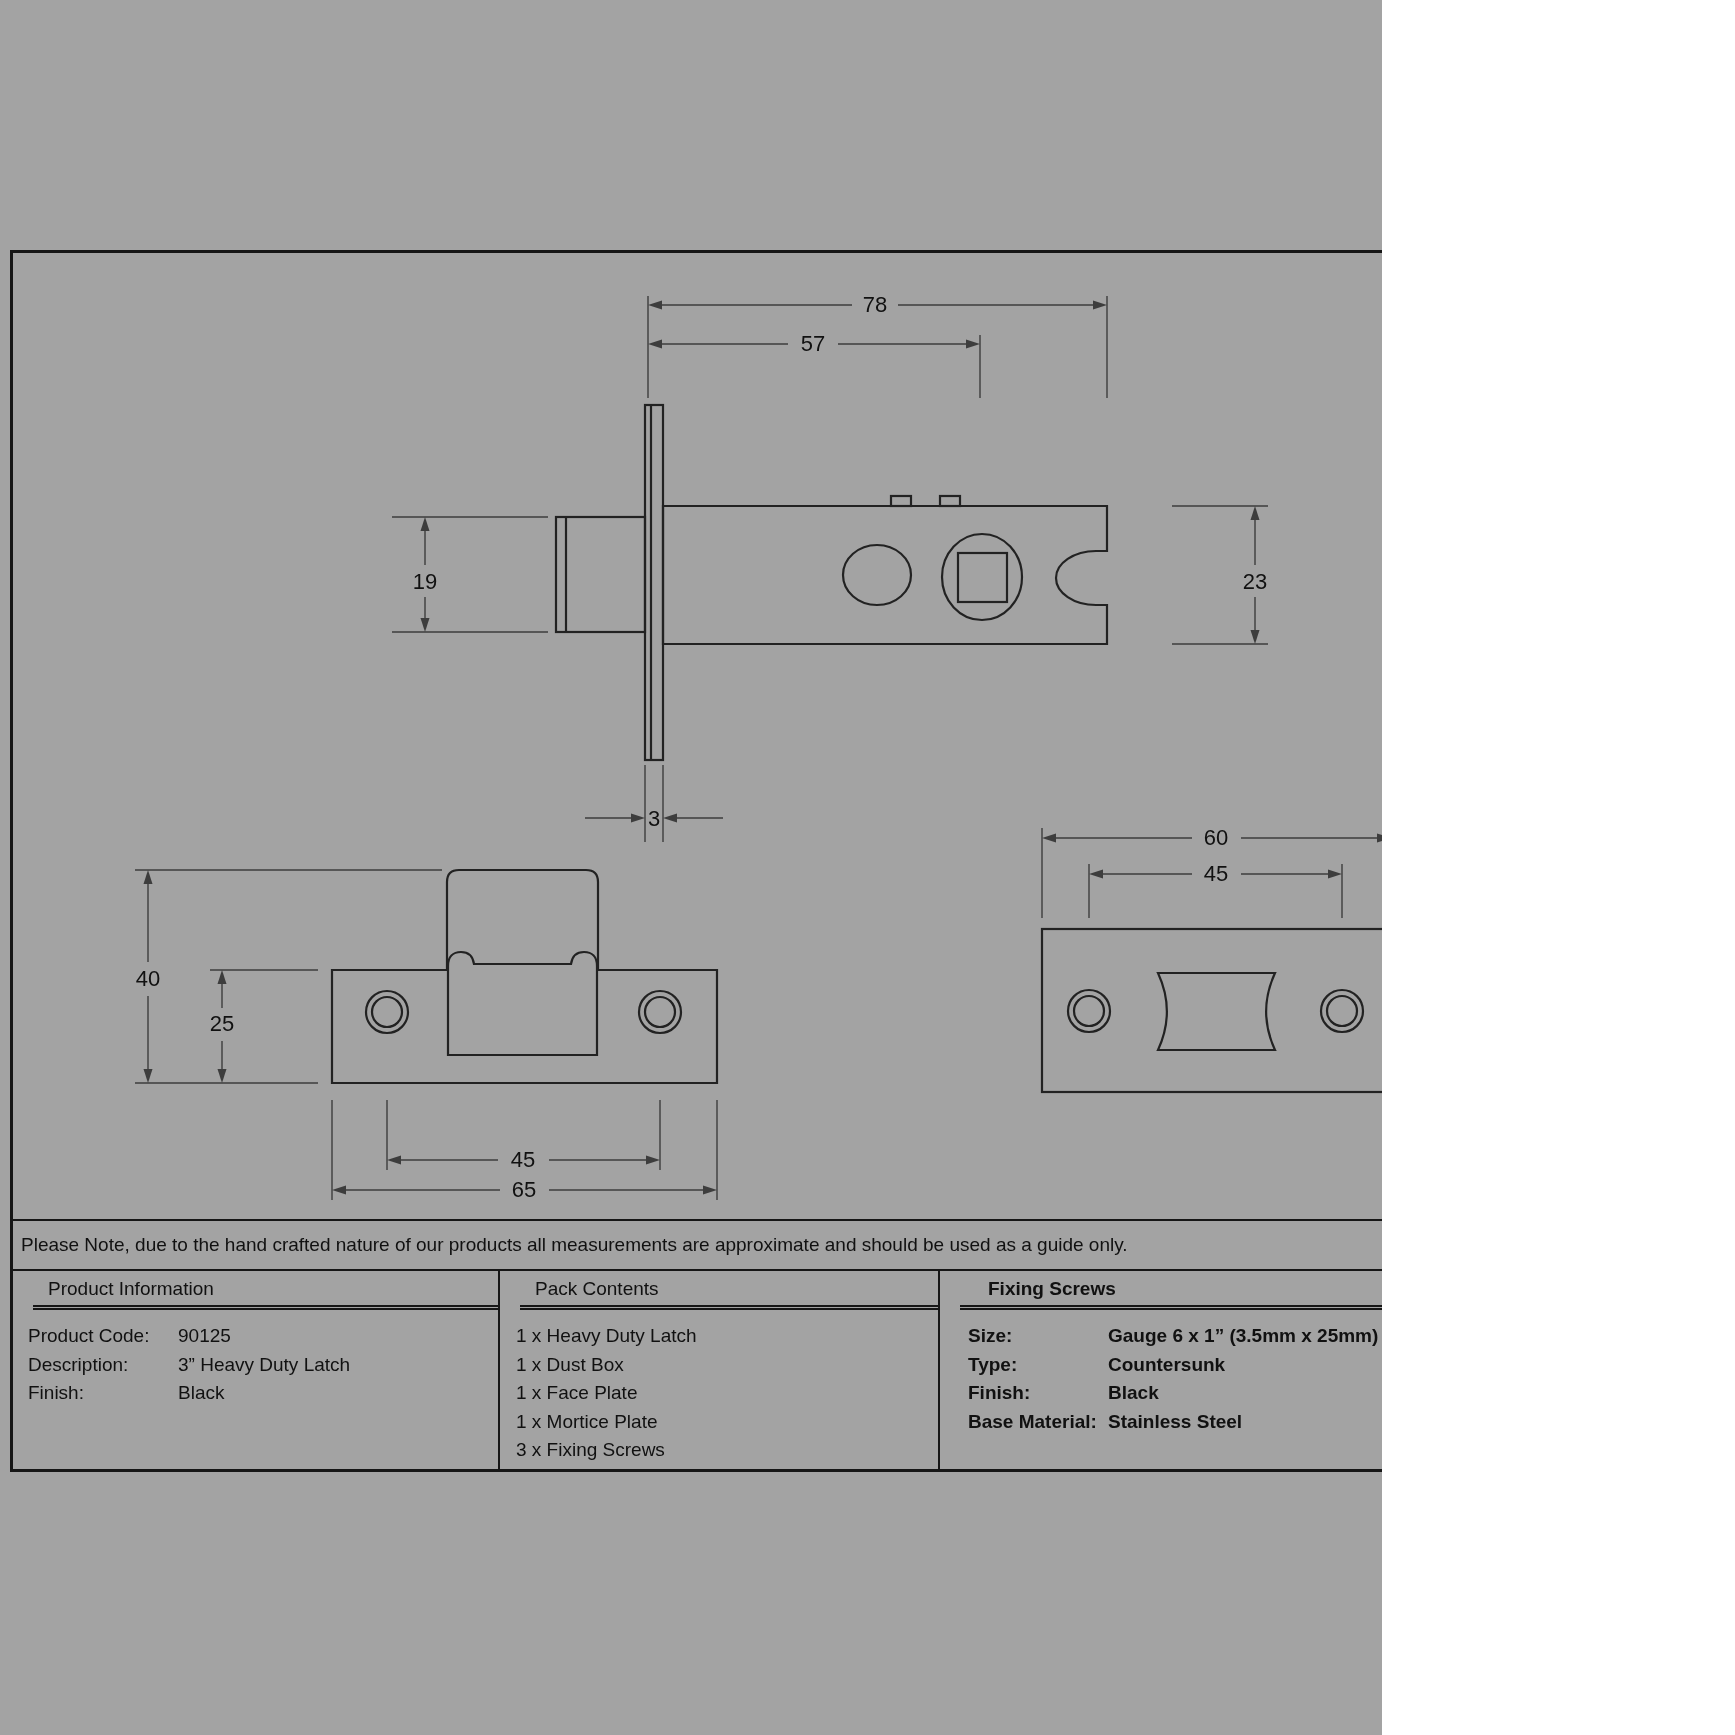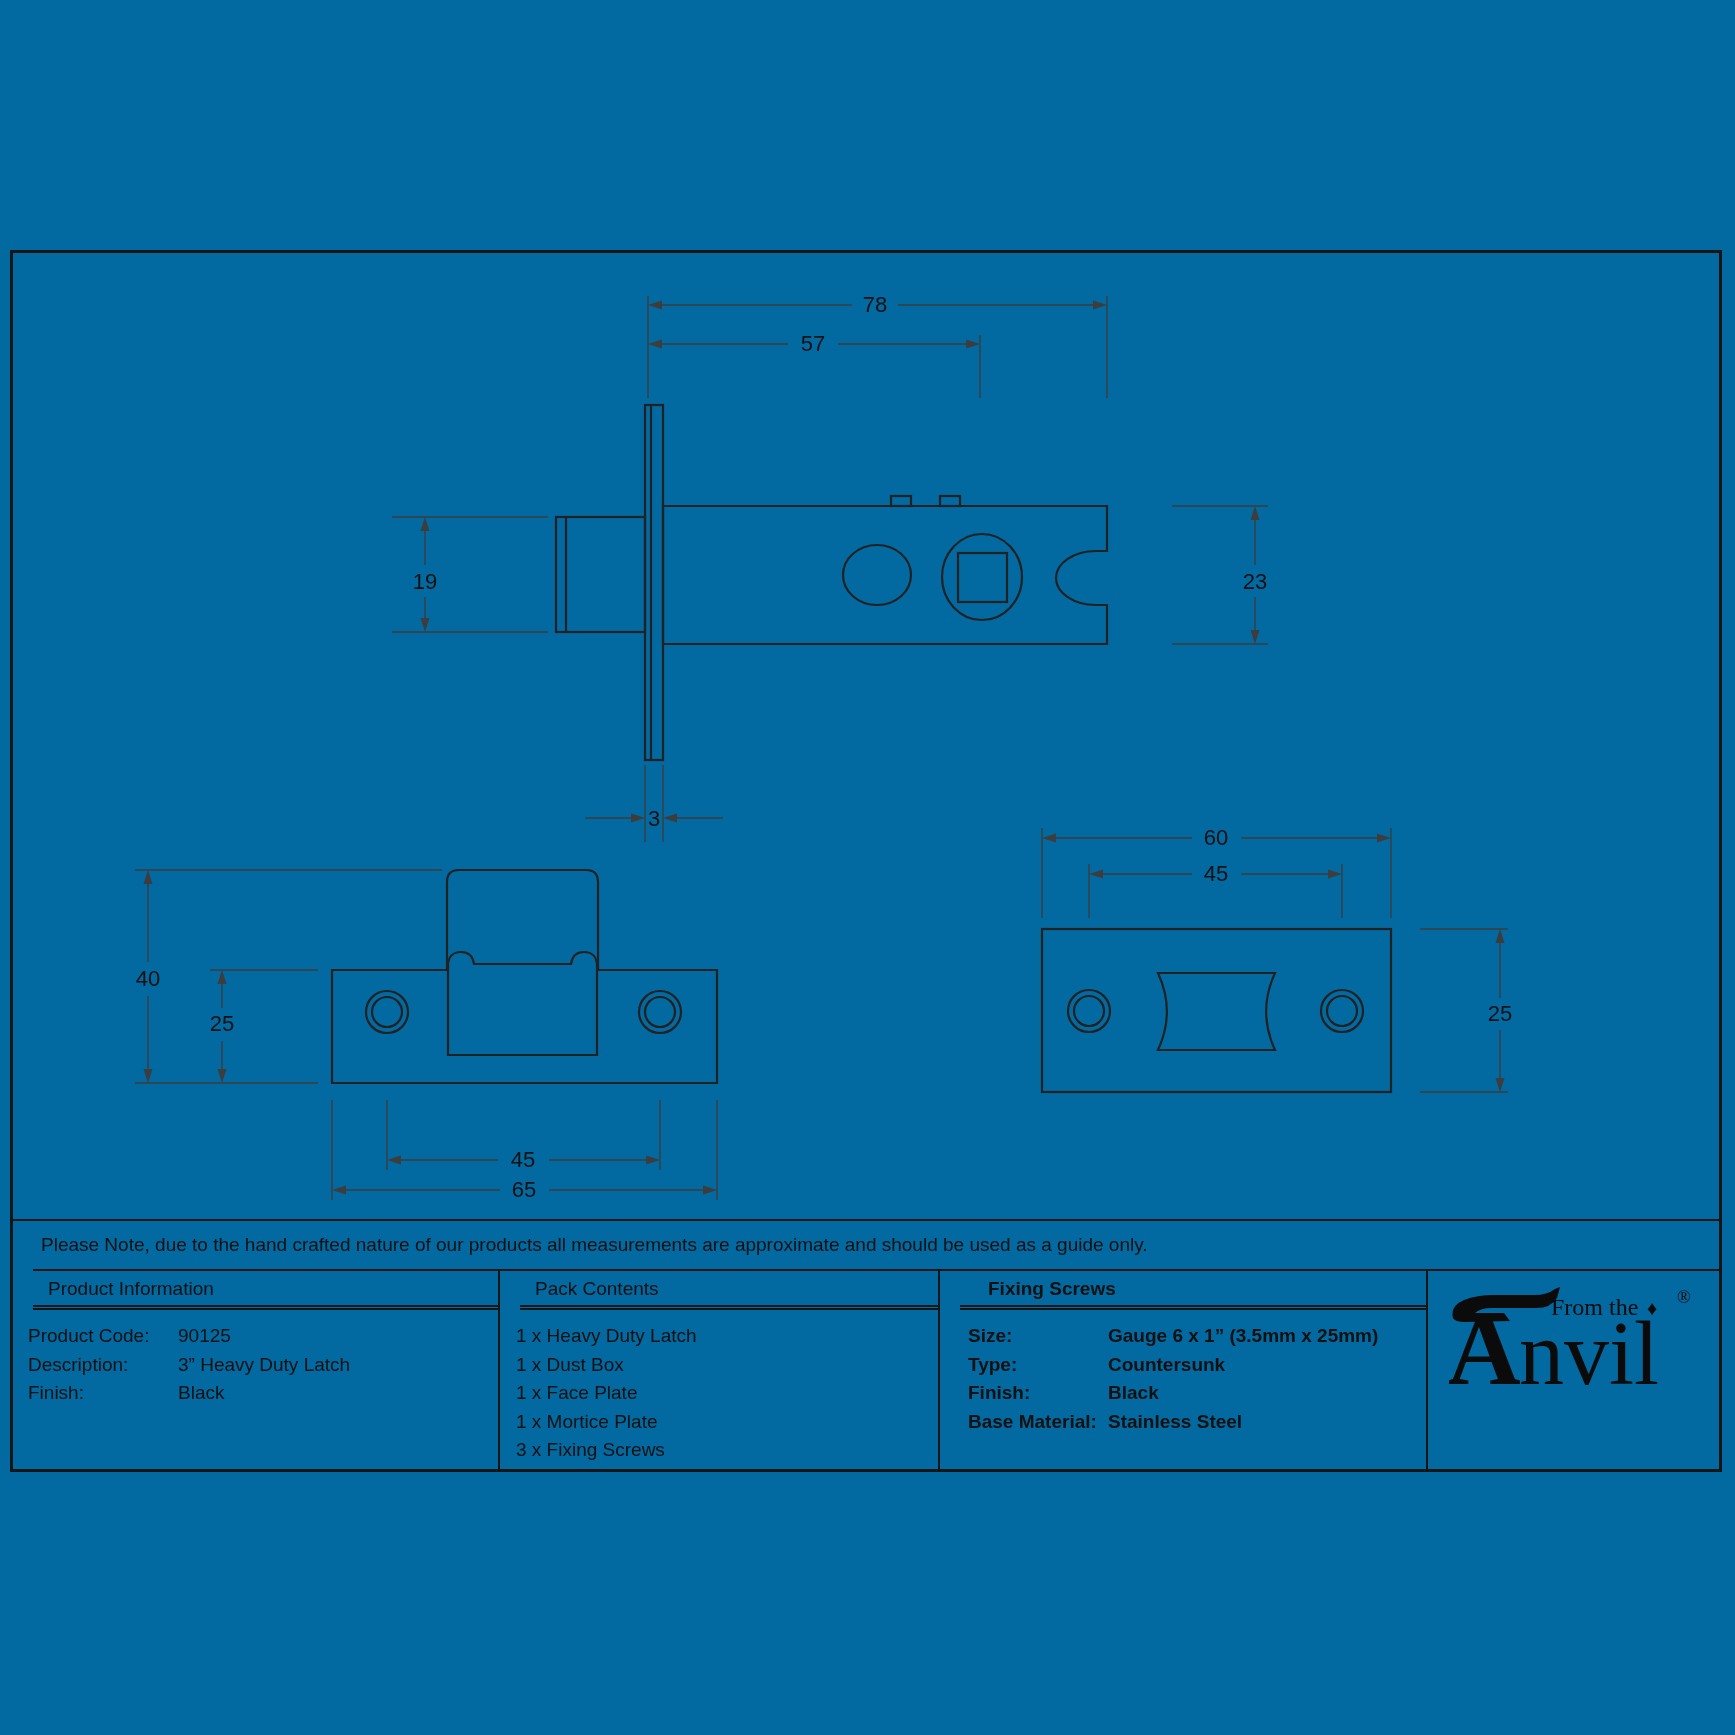--- a/index.html
+++ b/index.html
@@ -1,28 +1,28 @@
 <!DOCTYPE html>
 <html><head>
 <meta charset="utf-8">
 <style>
   html,body{margin:0;padding:0;background:#fff;}
-  .page{position:relative;width:1735px;height:1735px;background:#0369a1;overflow:hidden;
+  .page{position:relative;width:1382px;height:1735px;background:#a3a3a3;overflow:hidden;
         font-family:"Liberation Sans",sans-serif;color:#111;}
   .sheet{position:absolute;left:10px;top:250px;width:1712px;height:1222px;
          border:3px solid #161616;box-sizing:border-box;}
   svg.drawings{position:absolute;left:0;top:0;width:1735px;height:1735px;}
   .obj{stroke:#222;stroke-width:2.2;fill:none;}
   .dim{stroke:#3d3d3d;stroke-width:1.4;fill:none;}
   .arr{fill:#3d3d3d;stroke:none;}
   text.dimtxt{font-family:"Liberation Sans",sans-serif;font-size:22px;fill:#111;text-anchor:middle;}
   .tbl{position:absolute;left:0;right:0;bottom:0;top:966px;border-top:2.5px solid #161616;
        display:flex;flex-direction:column;font-size:19px;}
   .note-row{height:48px;line-height:48px;padding-left:8px;border-bottom:2.5px solid #161616;
-            white-space:nowrap;overflow:hidden;margin-left:20px;}
+            white-space:nowrap;overflow:hidden;}
   .grid{flex:1;display:flex;min-height:0;}
   .col{box-sizing:border-box;}
   .col.c1{width:487px;border-right:2.5px solid #161616;}
   .col.c2{width:440px;border-right:2.5px solid #161616;}
   .col.c3{width:488px;border-right:2.5px solid #161616;font-weight:bold;}
   .col.c4{flex:1;position:relative;}
   .hd{height:34px;line-height:36px;padding-left:15px;border-bottom:5px double #161616;margin-left:20px;}
   .c3 .hd{padding-left:28px;}
   .bd{padding-top:12px;}
   .kv{display:flex;line-height:28.5px;}

